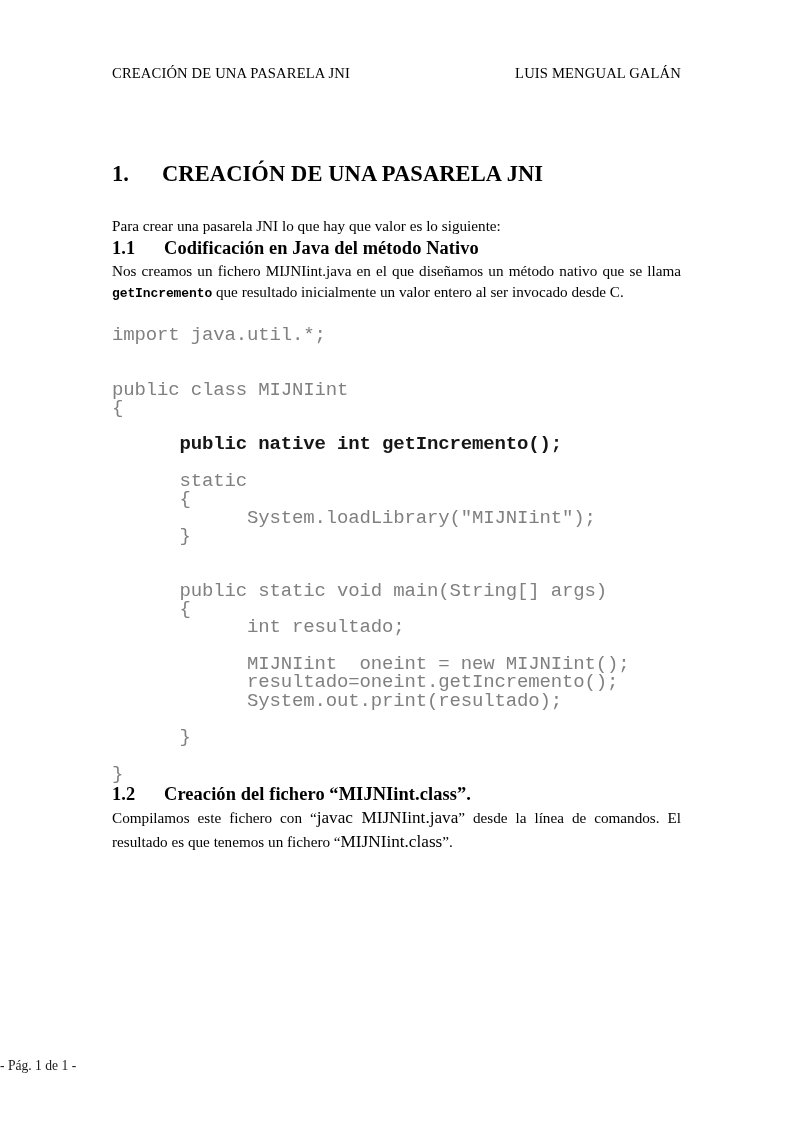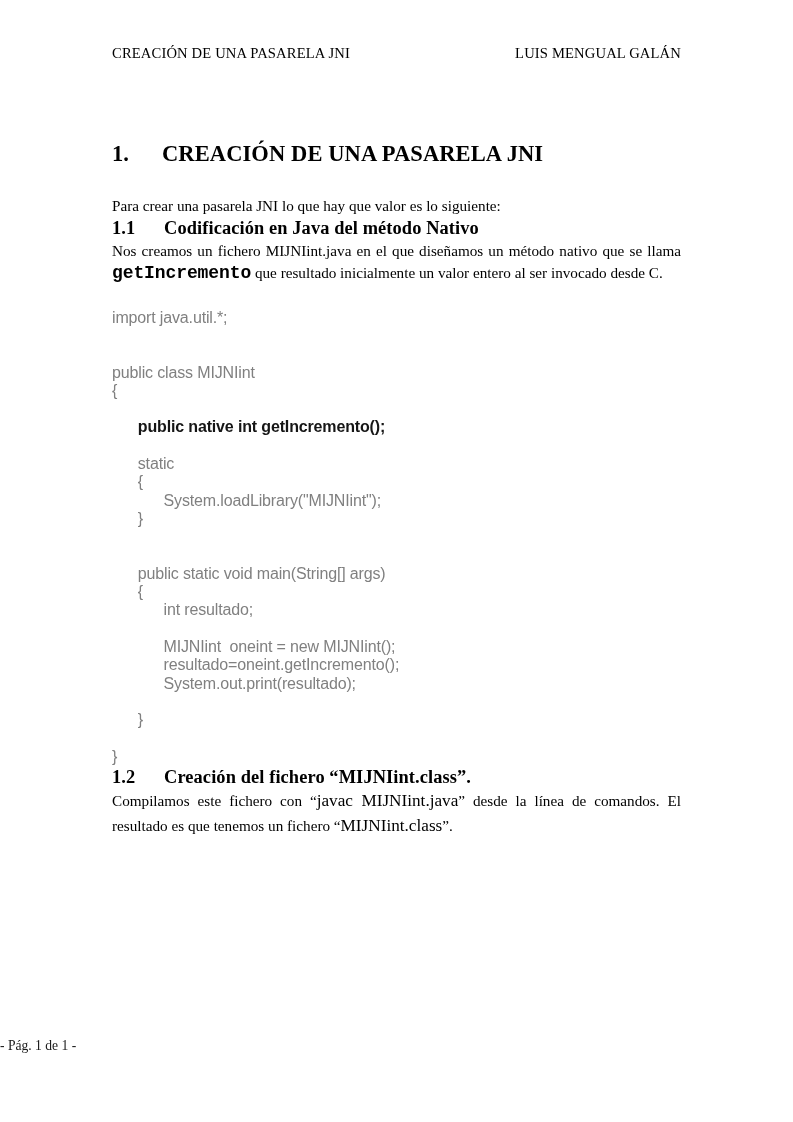--- a/index.html
+++ b/index.html
@@ -17,20 +17,21 @@
     color: #000000;
     -webkit-font-smoothing: antialiased;
   }
 
   .page {
     position: absolute;
     inset: 0;
     width: 793px;
     height: 886px;
     box-sizing: border-box;
+    margin-top: 20px;
   }
 
   
   .doc-header {
     position: absolute;
     left: 112px;
     top: 44px;
     width: 569px;
     display: flex;
     justify-content: space-between;
@@ -89,33 +90,33 @@
     flex: 0 0 52px;
   }
   .sec-11 { margin-top: 35px; }
   .sec-12 { margin-top: 38px; }
 
   .par-11 { margin-top: 22px; }
   .par-12 { margin-top: 26px; }
 
   code.inline-mono {
     font-family: "Liberation Mono", "DejaVu Sans Mono", monospace;
-    font-size: 18px;
+    font-size: 13px;
     font-weight: bold;
     letter-spacing: -0.1px;
   }
   .big-serif {
     font-size: 17.2px;
   }
 
   
   .code-listing {
     margin-top: 22px;
-    font-family: Liberation Sans, sans-serif;
-    font-size: 16px;
+    font-family: Liberation Mono, monospace;
+    font-size: 19px;
     line-height: 18.3px;
     color: #808080;
     white-space: pre;
     letter-spacing: -0.15px;
   }
   .code-listing .line {
     min-height: 18.3px;
   }
   .code-listing .line.blank {
     height: 18.3px;

